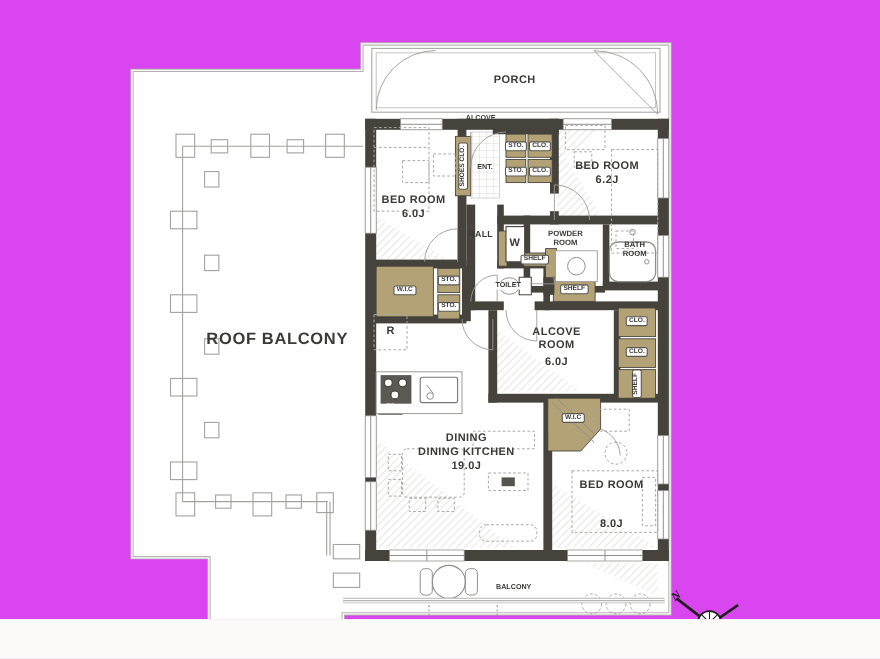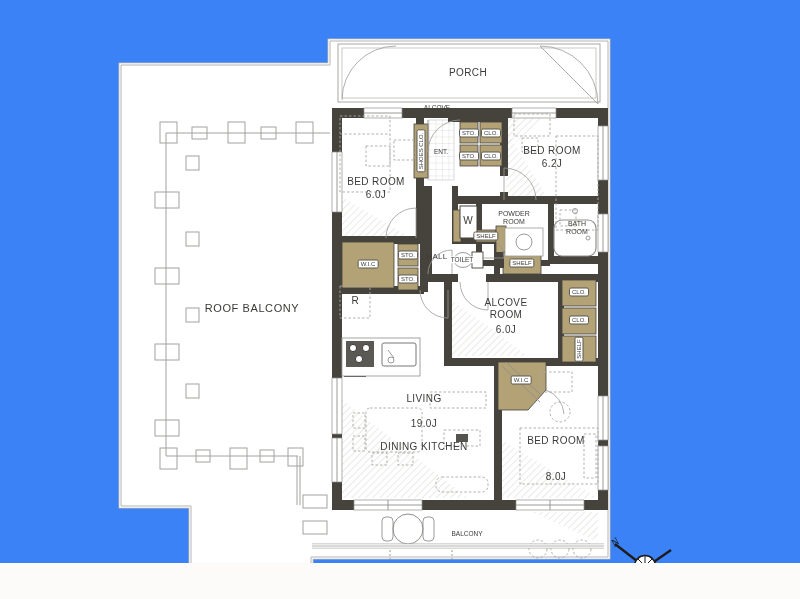--- a/index.html
+++ b/index.html
@@ -1,34 +1,34 @@
 <!DOCTYPE html>
 <html style="--wall-color: #45433c; --storage-color: #b3a276; --line-color: #9a9a98; --background-color: #fcfbf9;"><head>
 <meta charset="utf-8">
 <style>
   html,body{margin:0;padding:0;background:#fcfbf9;}
-  #plan{position:relative;width:800px;height:563px;background:#3b82f6;overflow:hidden;
-        font-family:"Liberation Sans", sans-serif;color:#3a3a38;}
+  #plan{position:relative;width:800px;height:563px;background:#d946ef;overflow:hidden;
+        font-family:"Liberation Sans", sans-serif;color:#3a3a38;font-weight:bold;}
   #basesvg{position:absolute;left:0;top:0;}
   
   .wall{fill:var(--wall-color,#45433c);}
   .tan{fill:var(--storage-color,#b3a276);stroke:#45433c;stroke-width:.8;}
   .ln{stroke:#a2a2a0;fill:none;stroke-width:1;}
   .prop{stroke:#b5b4b2;fill:none;}
   .fur{stroke:#a8a8a6;fill:none;stroke-width:.9;stroke-dasharray:2.5 2;}
   .sol{stroke:#8f8f8d;fill:none;stroke-width:.9;}
   .win{fill:#ffffff;stroke:#8f8f8d;stroke-width:.7;}
   .arc{stroke:#9a9a98;fill:none;stroke-width:.8;}
   .hat{fill:url(#hatch);stroke:none;}
   .room{fill:#ffffff;}
   
   .lbl{position:absolute;transform:translate(-50%,-50%);white-space:nowrap;
        color:#3a3a38;text-align:center;line-height:1.15;}
   .big{font-size:10px;letter-spacing:.4px;}
-  .med{font-size:7.5px;letter-spacing:.2px;margin-top:44px;}
+  .med{font-size:7.5px;letter-spacing:.2px;}
   .sml{font-size:7px;}
   .wrap{white-space:normal;}
   .pill{font-size:6px;line-height:7px;background:#fff;border:1px solid #5a5850;
         border-radius:2px;padding:0 2px;letter-spacing:0;}
   .vert{transform:translate(-50%,-50%) rotate(-90deg);}
   .whitetext{color:#fff;font-size:6px;}
   .nlabel{position:absolute;font-size:11px;font-style:italic;font-family:"Liberation Serif",serif;
           transform:translate(-50%,-50%) rotate(-38deg);color:#161616;}
 </style>
 </head>
@@ -326,25 +326,25 @@
 <div class="lbl big wrap" style="left:506px;top:308px;width:64px;">ALCOVE ROOM</div>
 <div class="lbl big" style="left:506px;top:330px;">6.0J</div>
 
 <div class="lbl pill" style="left:579px;top:292px;">CLO.</div>
 <div class="lbl pill" style="left:579px;top:320px;">CLO.</div>
 <div class="lbl pill vert" style="left:579px;top:349px;">SHELF</div>
 
 <div class="lbl whitetext" style="left:355px;top:370px;">FS</div>
 <div class="lbl pill" style="left:521px;top:380px;">W.I.C</div>
 
-<div class="lbl big" style="left:424px;top:399px;">LIVING</div>
-<div class="lbl big" style="left:424px;top:411px;margin-top:36px;">DINING KITCHEN</div>
+<div class="lbl big" style="left:424px;top:399px;">DINING</div>
+<div class="lbl big" style="left:424px;top:411px;">DINING KITCHEN</div>
 <div class="lbl big" style="left:424px;top:424px;">19.0J</div>
 
 <div class="lbl big" style="left:556px;top:441px;">BED ROOM</div>
 <div class="lbl big" style="left:556px;top:454px;margin-top:23px;">8.0J</div>
 
 <div class="lbl sml" style="left:467px;top:534px;font-size:6.5px;">BALCONY</div>
-<div class="lbl" style="left:252px;top:308px;font-size:11px;letter-spacing:.6px;">ROOF BALCONY</div>
+<div class="lbl" style="left:252px;top:308px;font-size:15px;letter-spacing:.6px;">ROOF BALCONY</div>
 
 <div class="nlabel" style="left:615px;top:542px;">N</div>
 
 </div>
 
 </body></html>

